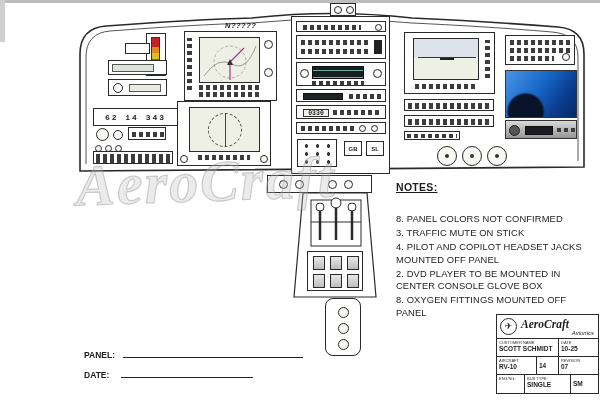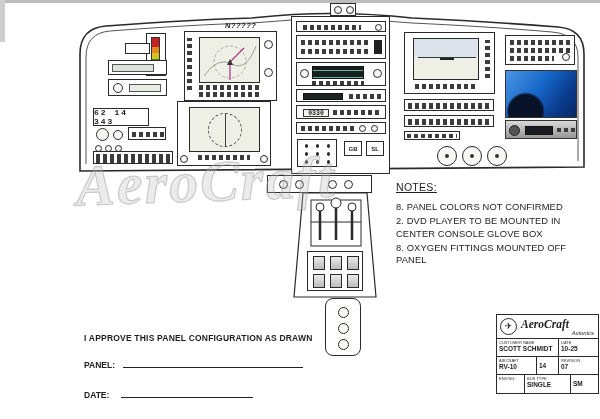--- a/index.html
+++ b/index.html
@@ -9,21 +9,21 @@
   .abs{position:absolute}
   .b{position:absolute;border:1px solid #2a2a2a;background:#fff}
   .screen{position:absolute;border:1px solid #2a2a2a;background:#eef0e6}
   .knob{position:absolute;border:1px solid #2a2a2a;border-radius:50%;background:#f7f7f3}
   .btnrow{position:absolute;background-image:repeating-linear-gradient(90deg,#3c3c3c 0,#3c3c3c 4px,transparent 4px,transparent 7px)}
   .btncol{position:absolute;background-image:repeating-linear-gradient(0deg,#3c3c3c 0,#3c3c3c 4px,transparent 4px,transparent 7px)}
   .dots{position:absolute;border:1px solid #2a2a2a;background-image:radial-gradient(circle,#333 1.5px,transparent 2px);background-size:11px 8px;background-position:3px 2px}
   .rocker{position:absolute;border:1px solid #2a2a2a;background:linear-gradient(#e8e8e8,#bdbdbd)}
   .lbl4{font-size:4px;line-height:5px;color:#333;text-transform:uppercase}
   .val6{font-size:6.5px;line-height:7px;font-weight:bold;white-space:nowrap}
-  .notes-title{font-size:10.5px;font-weight:normal;text-decoration:underline;margin-bottom:8px;letter-spacing:.3px}
+  .notes-title{font-size:10.5px;font-weight:bold;text-decoration:underline;margin-bottom:20px;letter-spacing:.3px}
   .note-item{font-size:9.4px;line-height:12.5px;margin-bottom:1.5px;letter-spacing:.1px}
   .watermark{position:absolute;left:76px;top:148px;z-index:4;pointer-events:none;white-space:nowrap;
      font-family:"Liberation Serif",serif;font-weight:bold;font-style:italic;font-size:58px;
      color:rgba(190,190,190,0.30);-webkit-text-stroke:1.2px rgba(150,150,150,0.45);
      transform:rotate(-2deg);letter-spacing:2px}
   .z2{z-index:2}
   .z3{z-index:3}
 </style>
 </head>
 <body>
@@ -89,21 +89,21 @@
 <div class="b z2" style="left:177px;top:101px;width:94px;height:65px">
   <div class="screen" style="left:11px;top:5px;width:71px;height:45px">
     <div class="abs" style="left:18px;top:5px;width:34px;height:34px;border:1px dashed #555;border-radius:50%"></div>
     <div class="abs" style="left:35px;top:5px;width:1px;height:34px;background:#444"></div>
   </div>
   <div class="knob" style="left:2px;bottom:2px;width:8px;height:8px"></div>
   <div class="knob" style="right:2px;bottom:2px;width:8px;height:8px"></div>
   <div class="btnrow" style="left:20px;bottom:5px;width:52px;height:5px"></div>
 </div>
 
-<div class="b z2" style="left:93px;top:108px;width:56px;height:18px;display:flex;align-items:center;justify-content:center">
+<div class="b z2" style="left:93px;top:108px;width:85px;height:18px;display:flex;align-items:center;justify-content:center">
   <span style="font-family:'Liberation Mono',monospace;font-size:8px;font-weight:bold;letter-spacing:2px">62 14 343</span>
 </div>
 
 <div class="knob z2" style="left:96px;top:128px;width:13px;height:13px"></div>
 <div class="knob z2" style="left:113px;top:130px;width:10px;height:10px"></div>
 <div class="b z2" style="left:128px;top:127px;width:38px;height:13px">
   <div class="btnrow" style="left:3px;top:4px;width:32px;height:5px"></div>
 </div>
 <div class="knob z2" style="left:95px;top:145px;width:7px;height:7px"></div>
 <div class="knob z2" style="left:105px;top:145px;width:7px;height:7px"></div>
@@ -221,31 +221,32 @@
 
 <div class="abs z2" style="left:325px;top:298px;width:36px;height:58px;border:1px solid #2a2a2a;border-radius:8px;background:#fff">
   <div class="knob" style="left:12px;top:8px;width:11px;height:11px"></div>
   <div class="knob" style="left:12px;top:24px;width:11px;height:11px"></div>
   <div class="knob" style="left:12px;top:40px;width:11px;height:11px"></div>
 </div>
 
 <div class="abs z3" style="left:396px;top:181px;width:196px">
   <div class="notes-title">NOTES:</div>
   <div class="note-item">8. PANEL COLORS NOT CONFIRMED</div>
+  <div class="note-item">3. TRAFFIC MUTE ON STICK</div>
+  <div class="note-item">4.  PILOT AND COPILOT HEADSET JACKS MOUNTED OFF PANEL</div>
   <div class="note-item">2.  DVD PLAYER TO BE MOUNTED IN CENTER CONSOLE GLOVE BOX</div>
   <div class="note-item">8.  OXYGEN FITTINGS MOUNTED OFF PANEL</div>
 </div>
 
 <div class="abs z3" style="left:84px;top:333px;width:260px">
-  <div style="font-size:8.5px;font-weight:bold;letter-spacing:.2px">I APPROVE THIS PANEL CONFIGURATION AS DRAWN</div>
   <div style="margin-top:11px">
     <span style="font-size:8.5px;font-weight:bold">PANEL:</span>
     <span style="display:inline-block;width:180px;border-bottom:1px solid #222;height:9px;margin-left:4px"></span>
   </div>
-  <div style="margin-top:12px">
+  <div style="margin-top:2px">
     <span style="font-size:8.5px;font-weight:bold">DATE:</span>
     <span style="display:inline-block;width:132px;border-bottom:1px solid #222;height:9px;margin-left:7px"></span>
   </div>
 </div>
 
 <div class="abs z3" style="left:496px;top:314px;width:103px;height:80px;border:1.4px solid #2a2a2a;background:#fff">
   <div class="abs" style="left:0;top:0;width:100%;height:24px;border-bottom:1px solid #2a2a2a">
     <div class="abs" style="left:3px;top:3px;width:17px;height:17px;border:1px solid #2a2a2a;border-radius:50%;display:flex;align-items:center;justify-content:center">
       <span style="font-size:9px;line-height:9px">✈</span>
     </div>

